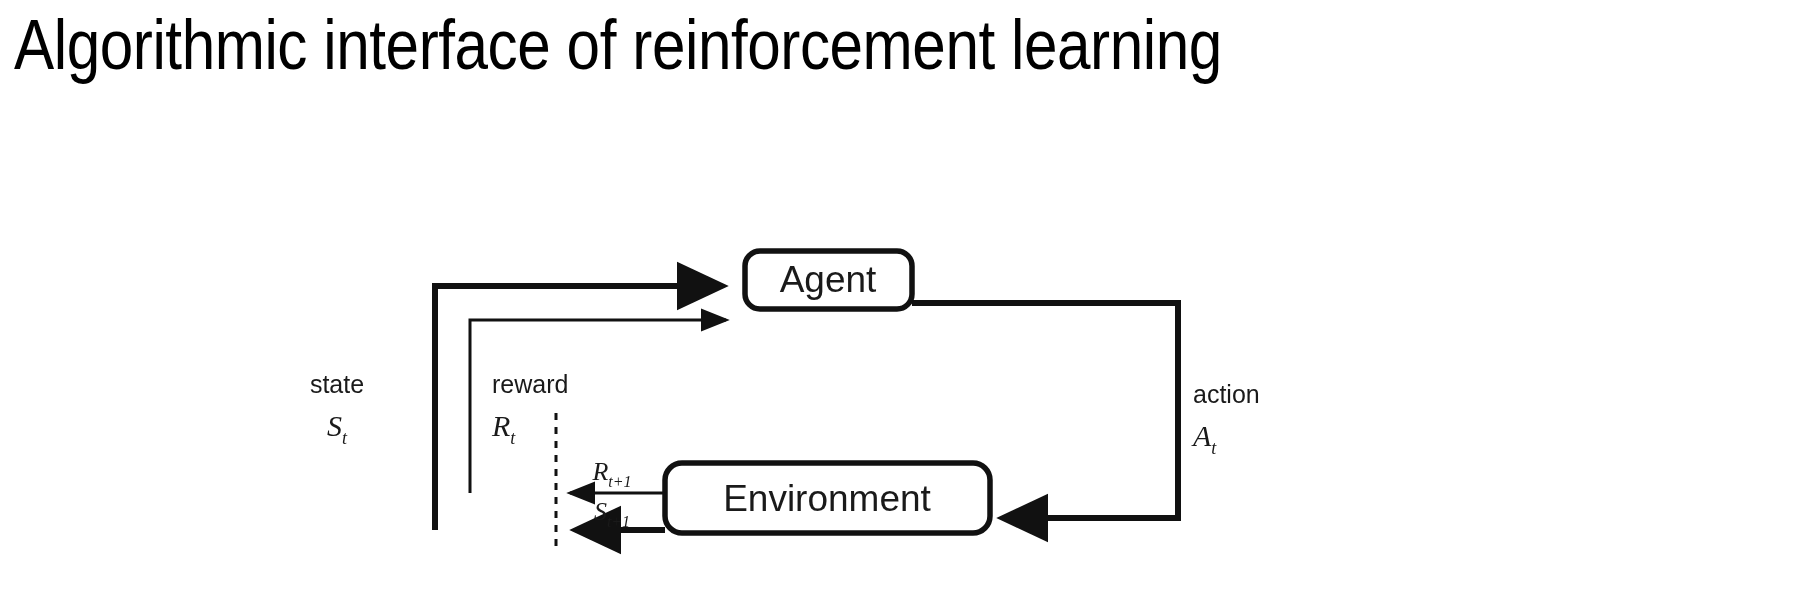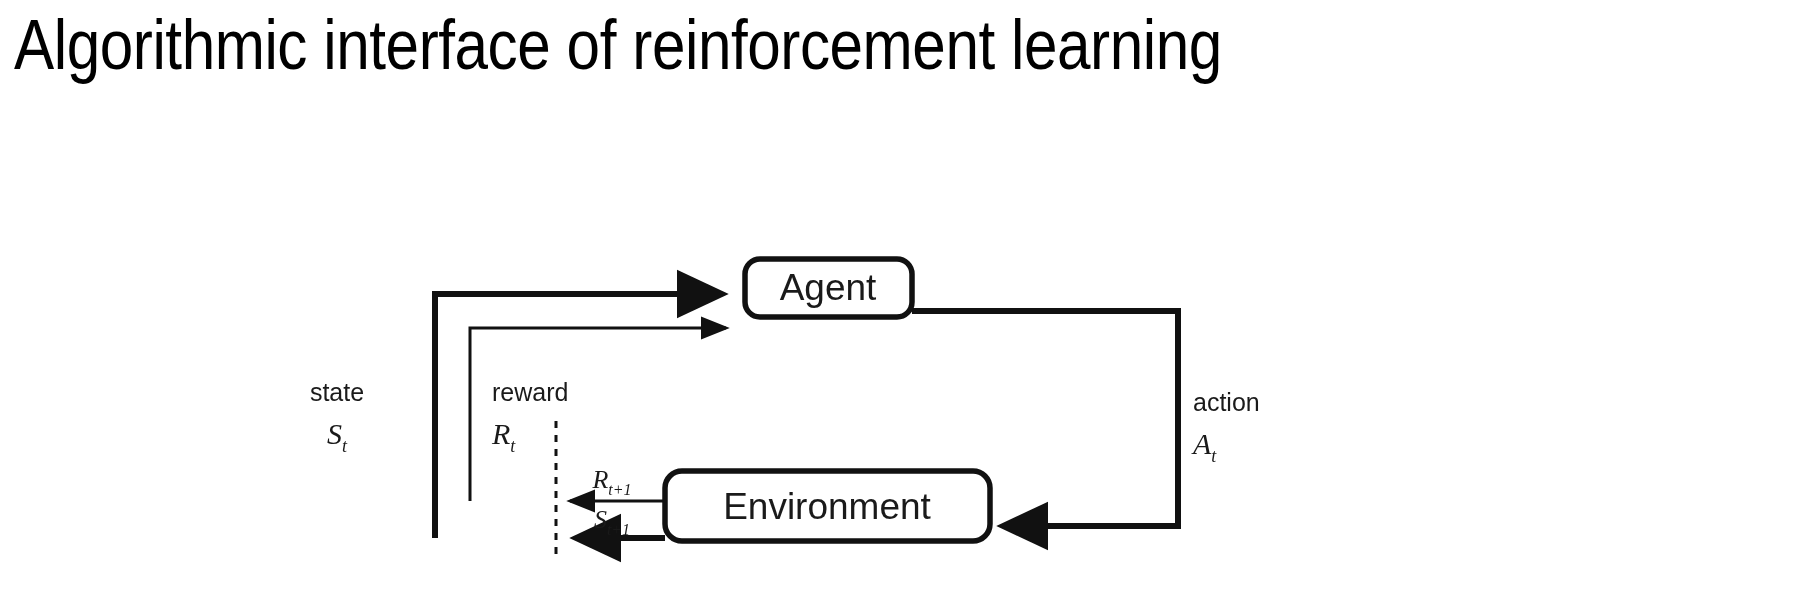--- a/index.html
+++ b/index.html
@@ -19,21 +19,21 @@
     color:#000000;
     line-height:1.12;
     white-space:nowrap;
     transform:scaleX(0.86);
     transform-origin:left top;
   }
 
   
   .diagram{
     position:absolute;
-    left:0; top:16px;
+    left:0; top:8px;
     width:1820px; height:563px;
   }
   .diagram svg{display:block;}
 
   .box-label{
     font-family:"Liberation Sans","DejaVu Sans",sans-serif;
     font-size:37px;
     fill:#1a1a1a;
   }
   .flow-label{

